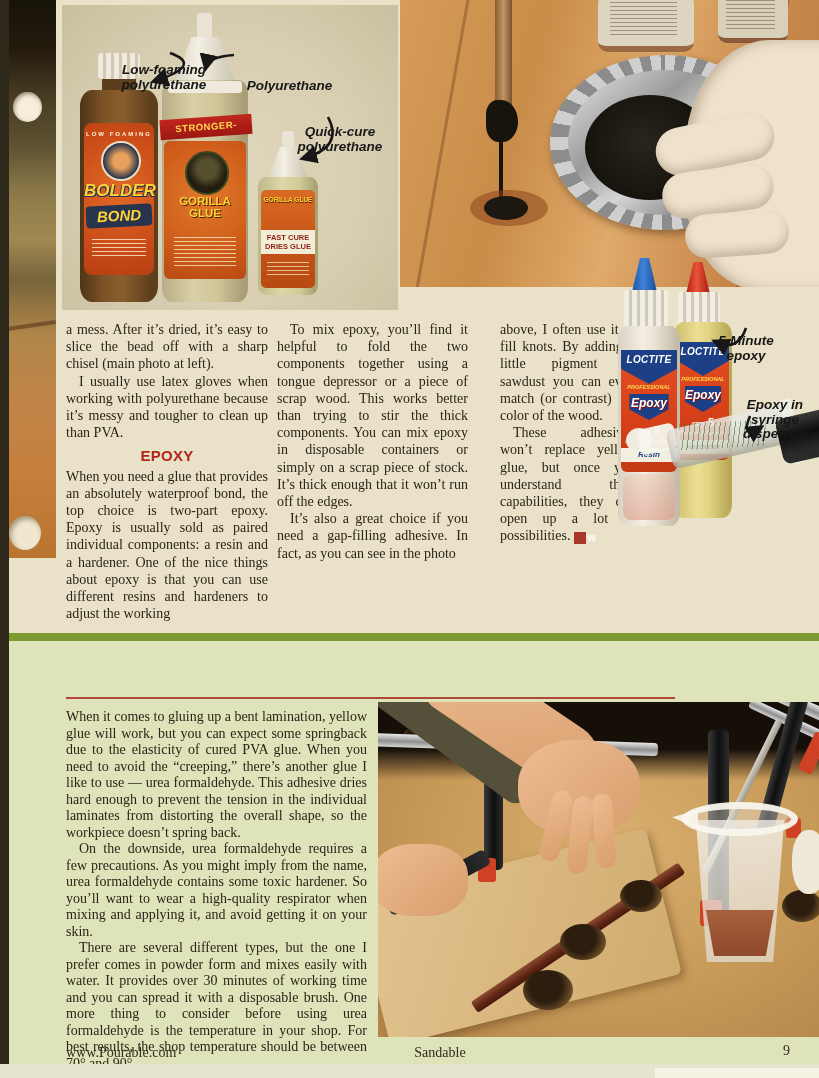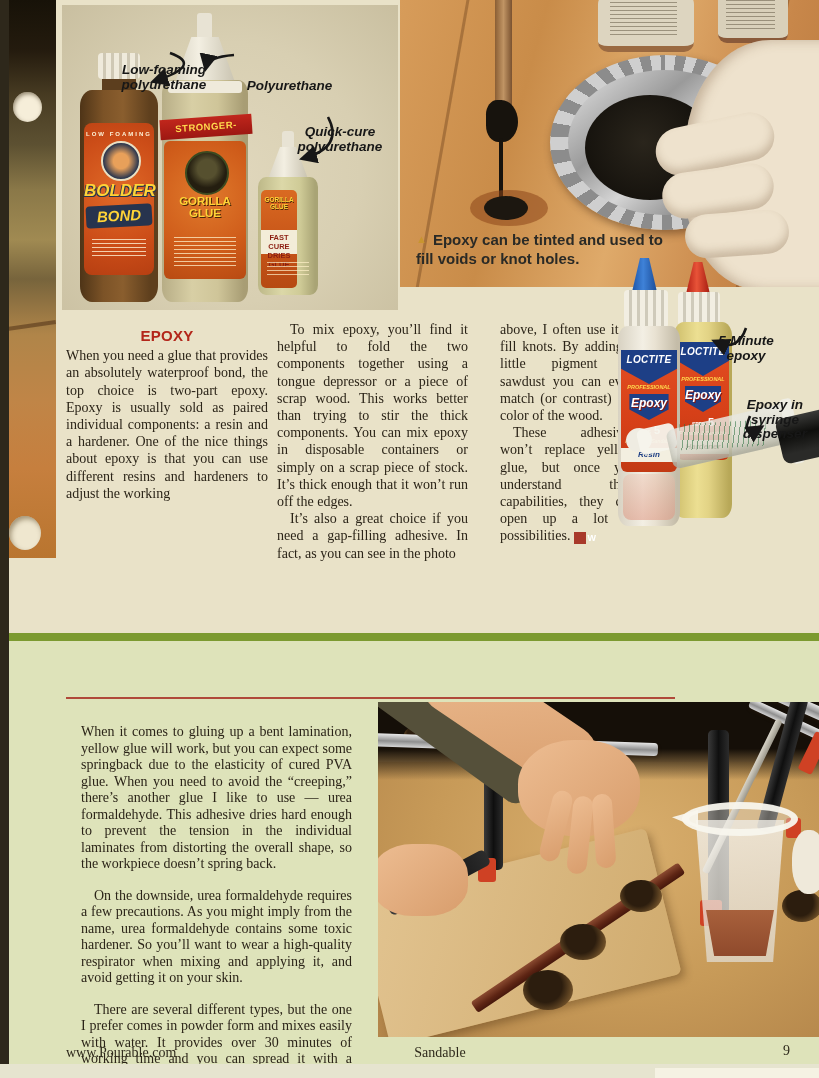--- a/index.html
+++ b/index.html
@@ -57,21 +57,21 @@
      background:radial-gradient(circle at 50% 40%,#56502f 0 30%,#241e10 60%);border:2px solid #3c4a20;}
   .b2-name{position:absolute;top:54px;width:100%;text-align:center;font-family:"Liberation Sans",sans-serif;
      font-weight:bold;font-size:11.5px;color:#ffd337;text-shadow:1px 1px 0 #4a2408;}
   .b2-fine{position:absolute;left:10px;top:96px;width:62px;height:30px;
      background:repeating-linear-gradient(180deg,rgba(255,240,200,.75) 0 1px,transparent 1px 4px);}
   .bottle3-body{left:196px;top:172px;width:60px;height:118px;border-radius:8px/10px;
      background:linear-gradient(90deg,#bdb888,#dcd8a8 40%,#cfcb97 70%,#a9a475 95%);}
   .bottle3-cone{left:206px;top:142px;width:40px;height:32px;background:linear-gradient(90deg,#d9d4c4,#f3efe2 40%,#c9c3b0);
      clip-path:polygon(30% 0,70% 0,100% 100%,0 100%);}
   .bottle3-tip{left:220px;top:126px;width:12px;height:20px;background:#e8e3d4;border-radius:3px;}
-  .bottle3-label{left:199px;top:185px;width:36px;height:98px;border-radius:5px;
+  .bottle3-label{left:199px;top:185px;width:54px;height:98px;border-radius:5px;
      background:linear-gradient(180deg,#d96a22 0%,#c75418 55%,#b64a12 100%);}
   .b3-name{position:absolute;top:6px;width:100%;text-align:center;font-family:"Liberation Sans",sans-serif;
      font-weight:bold;font-size:6.5px;color:#ffd337;text-shadow:.5px .5px 0 #4a2408;}
   .b3-band{position:absolute;left:0;top:40px;width:100%;height:24px;background:#f3edd8;text-align:center;
      font-family:"Liberation Sans",sans-serif;font-weight:bold;font-size:7.5px;line-height:9px;color:#8c1f12;padding-top:3px;box-sizing:border-box;}
   .b3-fine{position:absolute;left:6px;top:72px;width:42px;height:16px;
      background:repeating-linear-gradient(180deg,rgba(255,240,200,.7) 0 1px,transparent 1px 4px);}
   .arrow-svg{pointer-events:none;}
 
   
@@ -162,21 +162,21 @@
   .syr-blob{left:16px;top:170px;width:26px;height:24px;border-radius:50%;background:#efece2;}
 
   
   .greenbox{left:9px;top:633px;width:810px;height:431px;background:#dee3ba;}
   .olive-strip{left:0;top:0;width:810px;height:8px;background:#7c9a30;}
   .box-title{left:57px;top:12px;font-family:"Liberation Sans",sans-serif;font-size:30px;color:#1d1813;white-space:nowrap;}
   .bt-bold{font-weight:bold;letter-spacing:-.5px;text-shadow:.6px 0 0 #1d1813;}
   .bt-reg{font-weight:normal;letter-spacing:-.5px;}
   .red-rule{left:57px;top:64px;width:609px;height:2px;background:#b0493a;}
   .box-text{left:57px;top:76px;width:301px;font-size:14px;line-height:16.5px;text-align:justify;}
-  .box-text p{margin:15px;}
+  .box-text p{margin:0;}
 
   
   .ph-clamps{left:378px;top:702px;width:441px;height:335px;background:#c59a5e;}
   .pc-dark{left:0;top:0;width:441px;height:78px;background:linear-gradient(180deg,#150f08 60%,rgba(21,15,8,0));}
   .pc-bench{left:0;top:60px;width:441px;height:275px;
      background:radial-gradient(ellipse at 55% 30%,#d9af6e 0%,#c79a58 55%,#b3854a 100%);}
   .pc-board{left:-10px;top:160px;width:300px;height:150px;border-radius:6px;background:linear-gradient(120deg,#e2c491,#d0ab6e);
      transform:rotate(-14deg);box-shadow:3px 5px 8px rgba(60,35,10,.35);}
   .pc-strip{left:100px;top:298px;width:250px;height:13px;border-radius:3px;
      background:linear-gradient(180deg,#8a4a30,#5e2514 60%,#47180c);transform:rotate(-34deg);transform-origin:left bottom;}
@@ -286,26 +286,25 @@
     <div class="abs drip"></div>
     <div class="abs pool-halo"></div>
     <div class="abs pool"></div>
     <div class="abs tin"></div>
     <div class="abs tin-inner"></div>
     <div class="abs tin-pool"></div>
     <div class="abs glove glove-palm"></div>
     <div class="abs glove glove-f1"></div>
     <div class="abs glove glove-f2"></div>
     <div class="abs glove glove-f3"></div>
-    <div class="abs caption">
-      <span class="cap-tri">▲</span><span>Epoxy can be tinted and used to fill voids or knot holes.</span>
-    </div>
   </div>
 
   <div class="col col1">
+    <p>a mess. After it’s dried, it’s easy to slice the bead off with a sharp chisel (main photo at left).</p>
+    <p class="ind">I usually use latex gloves when working with polyurethane because it’s messy and tougher to clean up than PVA.</p>
     <p class="h-epoxy">EPOXY</p>
     <p>When you need a glue that provides an absolutely waterproof bond, the top choice is two-part epoxy. Epoxy is usually sold as paired individual components: a resin and a hardener. One of the nice things about epoxy is that you can use different resins and hardeners to adjust the working</p>
   </div>
   <div class="col col2">
     <p class="ind">To mix epoxy, you’ll find it helpful to fold the two components together using a tongue depressor or a piece of scrap wood. This works better than trying to stir the thick components. You can mix epoxy in disposable containers or simply on a scrap piece of stock. It’s thick enough that it won’t run off the edges.</p>
     <p class="ind">It’s also a great choice if you need a gap-filling adhesive. In fact, as you can see in the photo</p>
   </div>
   <div class="col col3">
     <div class="wrap-spacer"></div>
     <p>above, I often use it to fill knots. By adding a little pigment or sawdust you can even match (or contrast) the color of the wood.</p>

